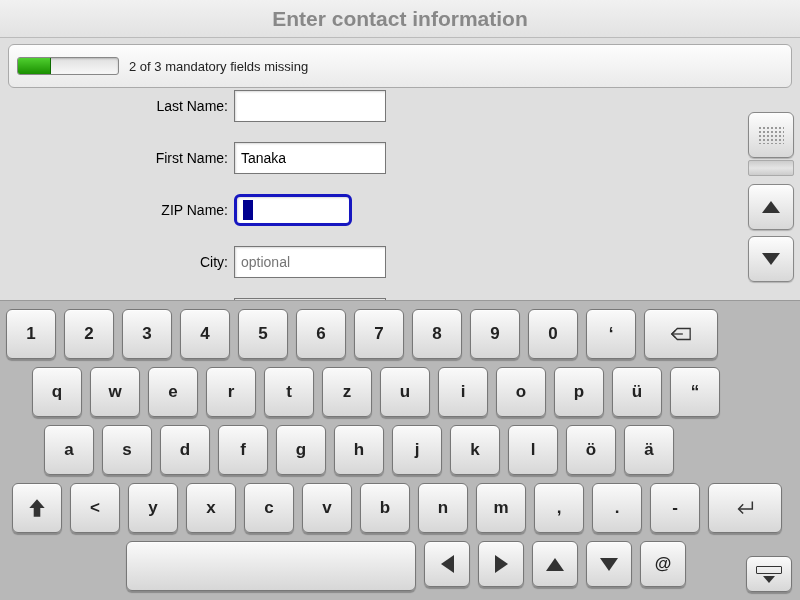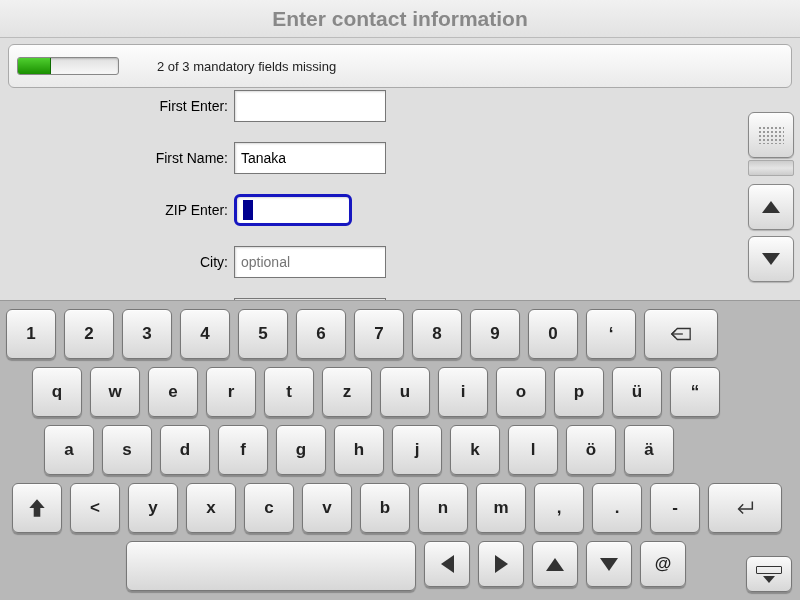--- a/index.html
+++ b/index.html
@@ -19,21 +19,20 @@
 
   .status-bar {
     margin: 6px 8px;
     height: 44px;
     background: linear-gradient(#fdfdfd, #eaeaea);
     border: 1px solid #aaa;
     border-radius: 6px;
     display: flex;
     align-items: center;
     padding: 0 8px;
-    gap: 28px;
   }
   .progress-outer {
     width: 102px;
     height: 18px;
     border: 1px solid #888;
     border-radius: 3px;
     background: linear-gradient(#e0e0e0, #f8f8f8);
     position: relative;
     overflow: hidden;
     margin-right: 10px;
@@ -198,29 +197,29 @@
 <div class="status-bar">
   <div class="progress-outer">
     <div class="progress-fill" style="width: 33%;"></div>
   </div>
   <div class="status-text">2 of 3 mandatory fields missing</div>
 </div>
 
 <div class="form-area">
   <div class="form-inner">
     <div class="form-row">
-      <div class="form-label">First Enter:</div>
+      <div class="form-label">Last Name:</div>
       <input class="form-input" value="" style="">
     </div>
     <div class="form-row">
       <div class="form-label">First Name:</div>
       <input class="form-input" value="Tanaka" style="">
     </div>
     <div class="form-row">
-      <div class="form-label">ZIP Enter:</div>
+      <div class="form-label">ZIP Name:</div>
       <div class="form-input focused">
         <div class="cursor-block"></div>
       </div>
     </div>
     <div class="form-row">
       <div class="form-label">City:</div>
       <input class="form-input placeholder" placeholder="optional" style="">
     </div>
     <div class="form-row">
       <div class="form-label">Country:</div>

